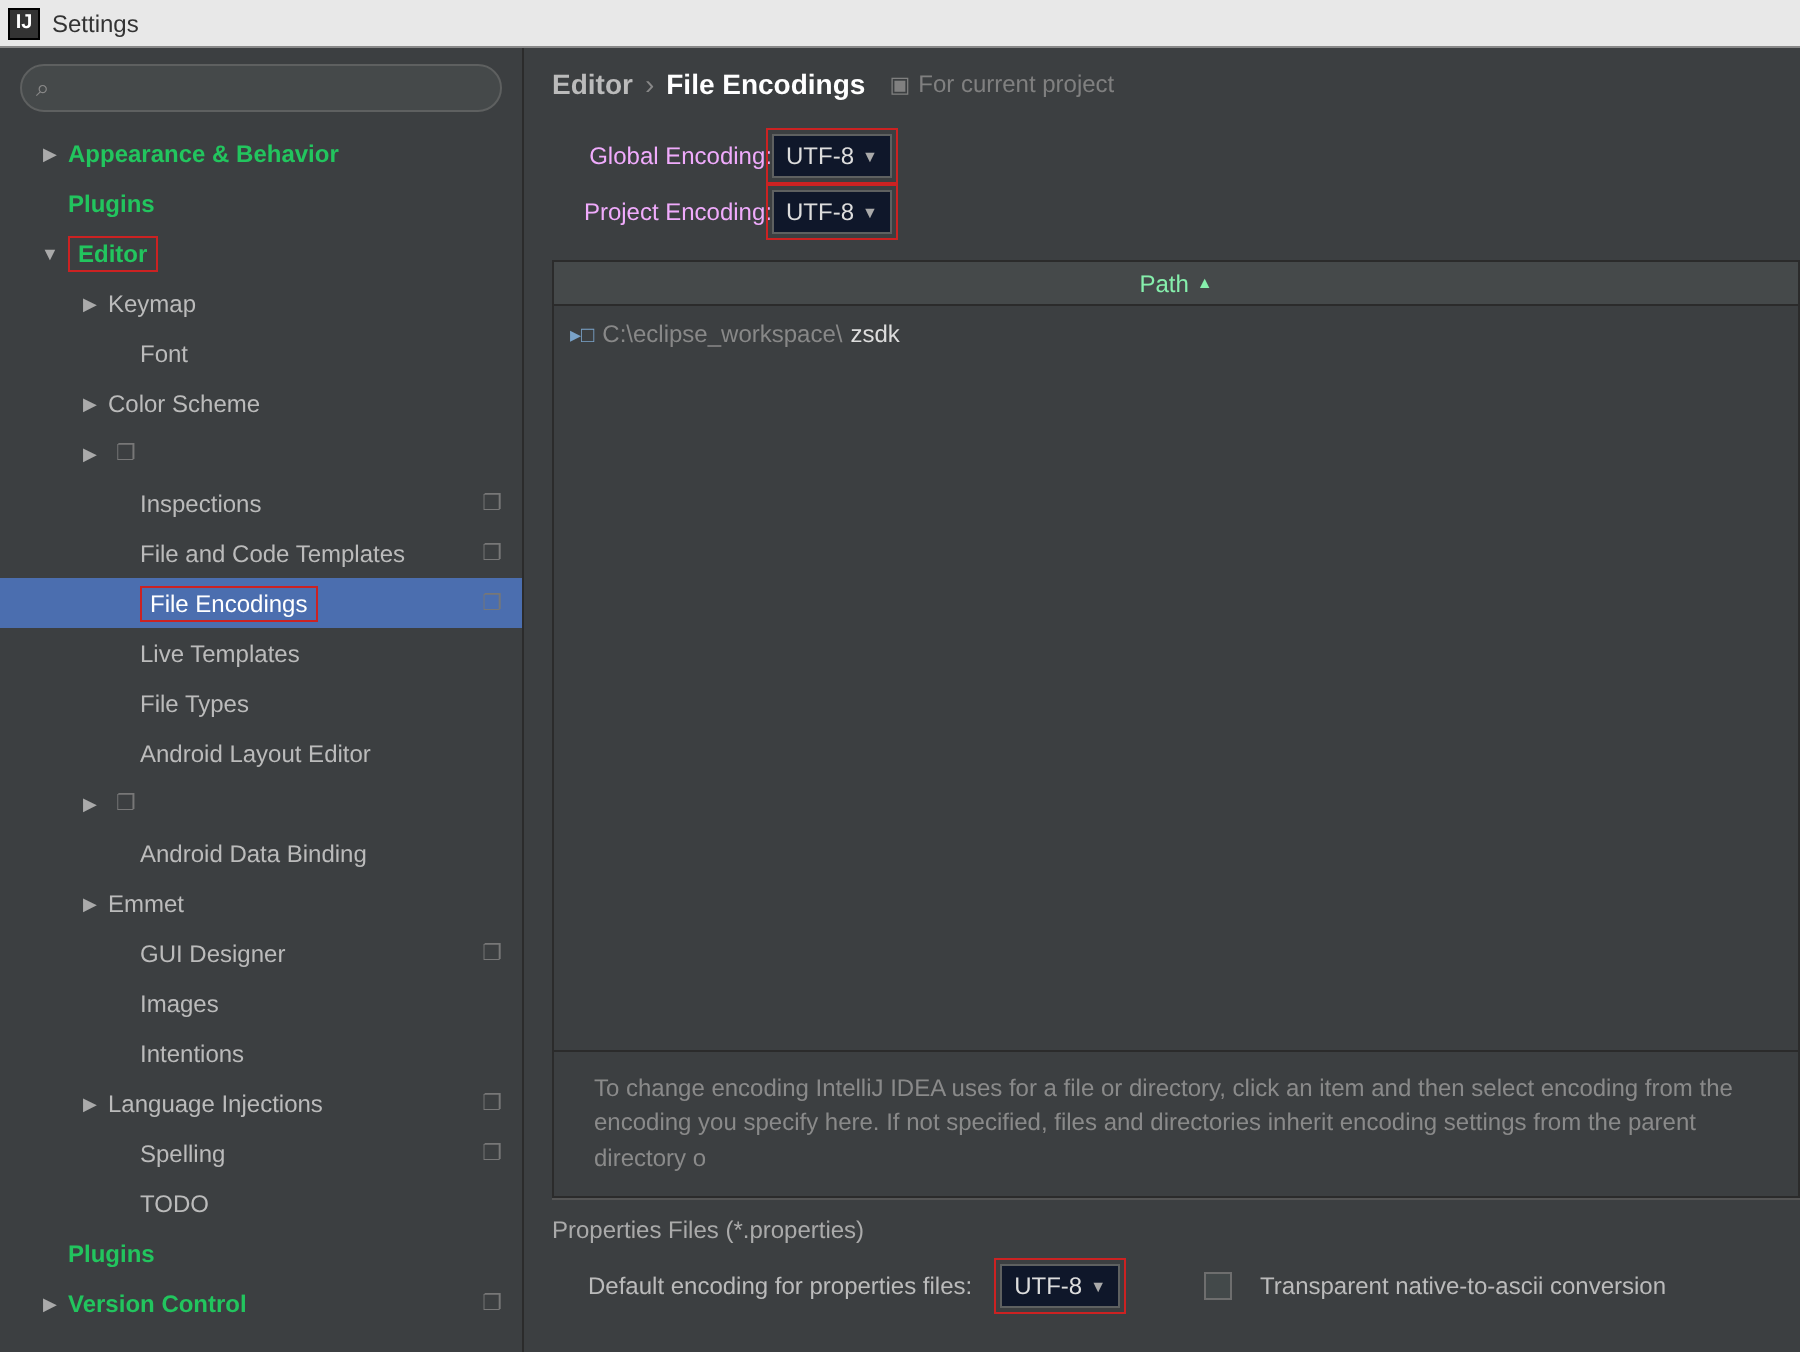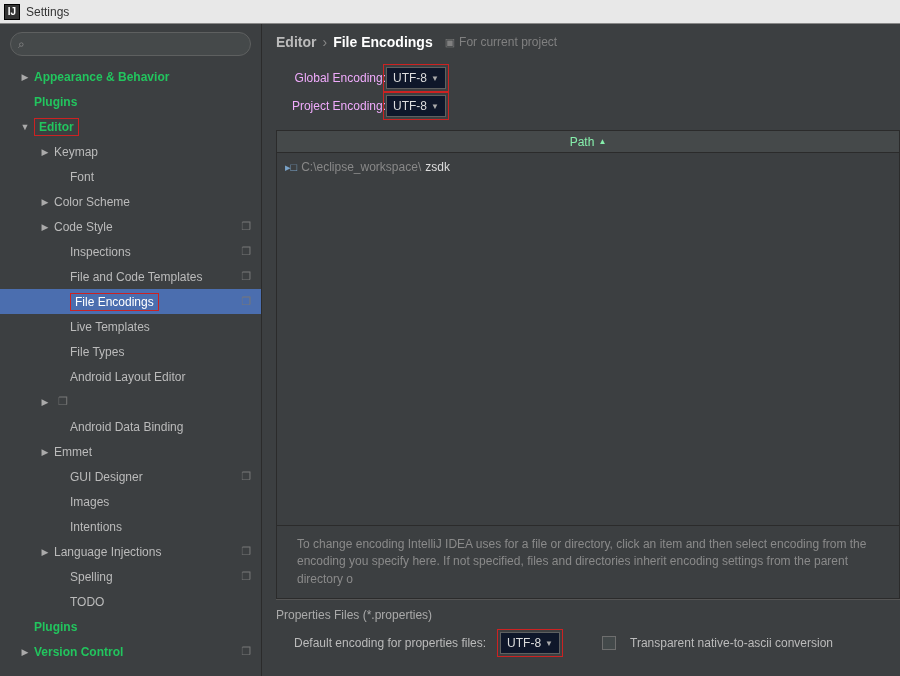--- a/index.html
+++ b/index.html
@@ -230,21 +230,20 @@
         <div class="tree-row d2">
           <span class="tree-arrow"></span>
           <span class="tree-label">Font</span>
         </div>
         <div class="tree-row d1">
           <span class="tree-arrow">▶</span>
           <span class="tree-label">Color Scheme</span>
         </div>
         <div class="tree-row d1">
           <span class="tree-arrow">▶</span>
-          <span class="tree-label">Code Style</span>
           <span class="tree-badge">❐</span>
         </div>
         <div class="tree-row d2">
           <span class="tree-arrow"></span>
           <span class="tree-label">Inspections</span>
           <span class="tree-badge">❐</span>
         </div>
         <div class="tree-row d2">
           <span class="tree-arrow"></span>
           <span class="tree-label">File and Code Templates</span>

